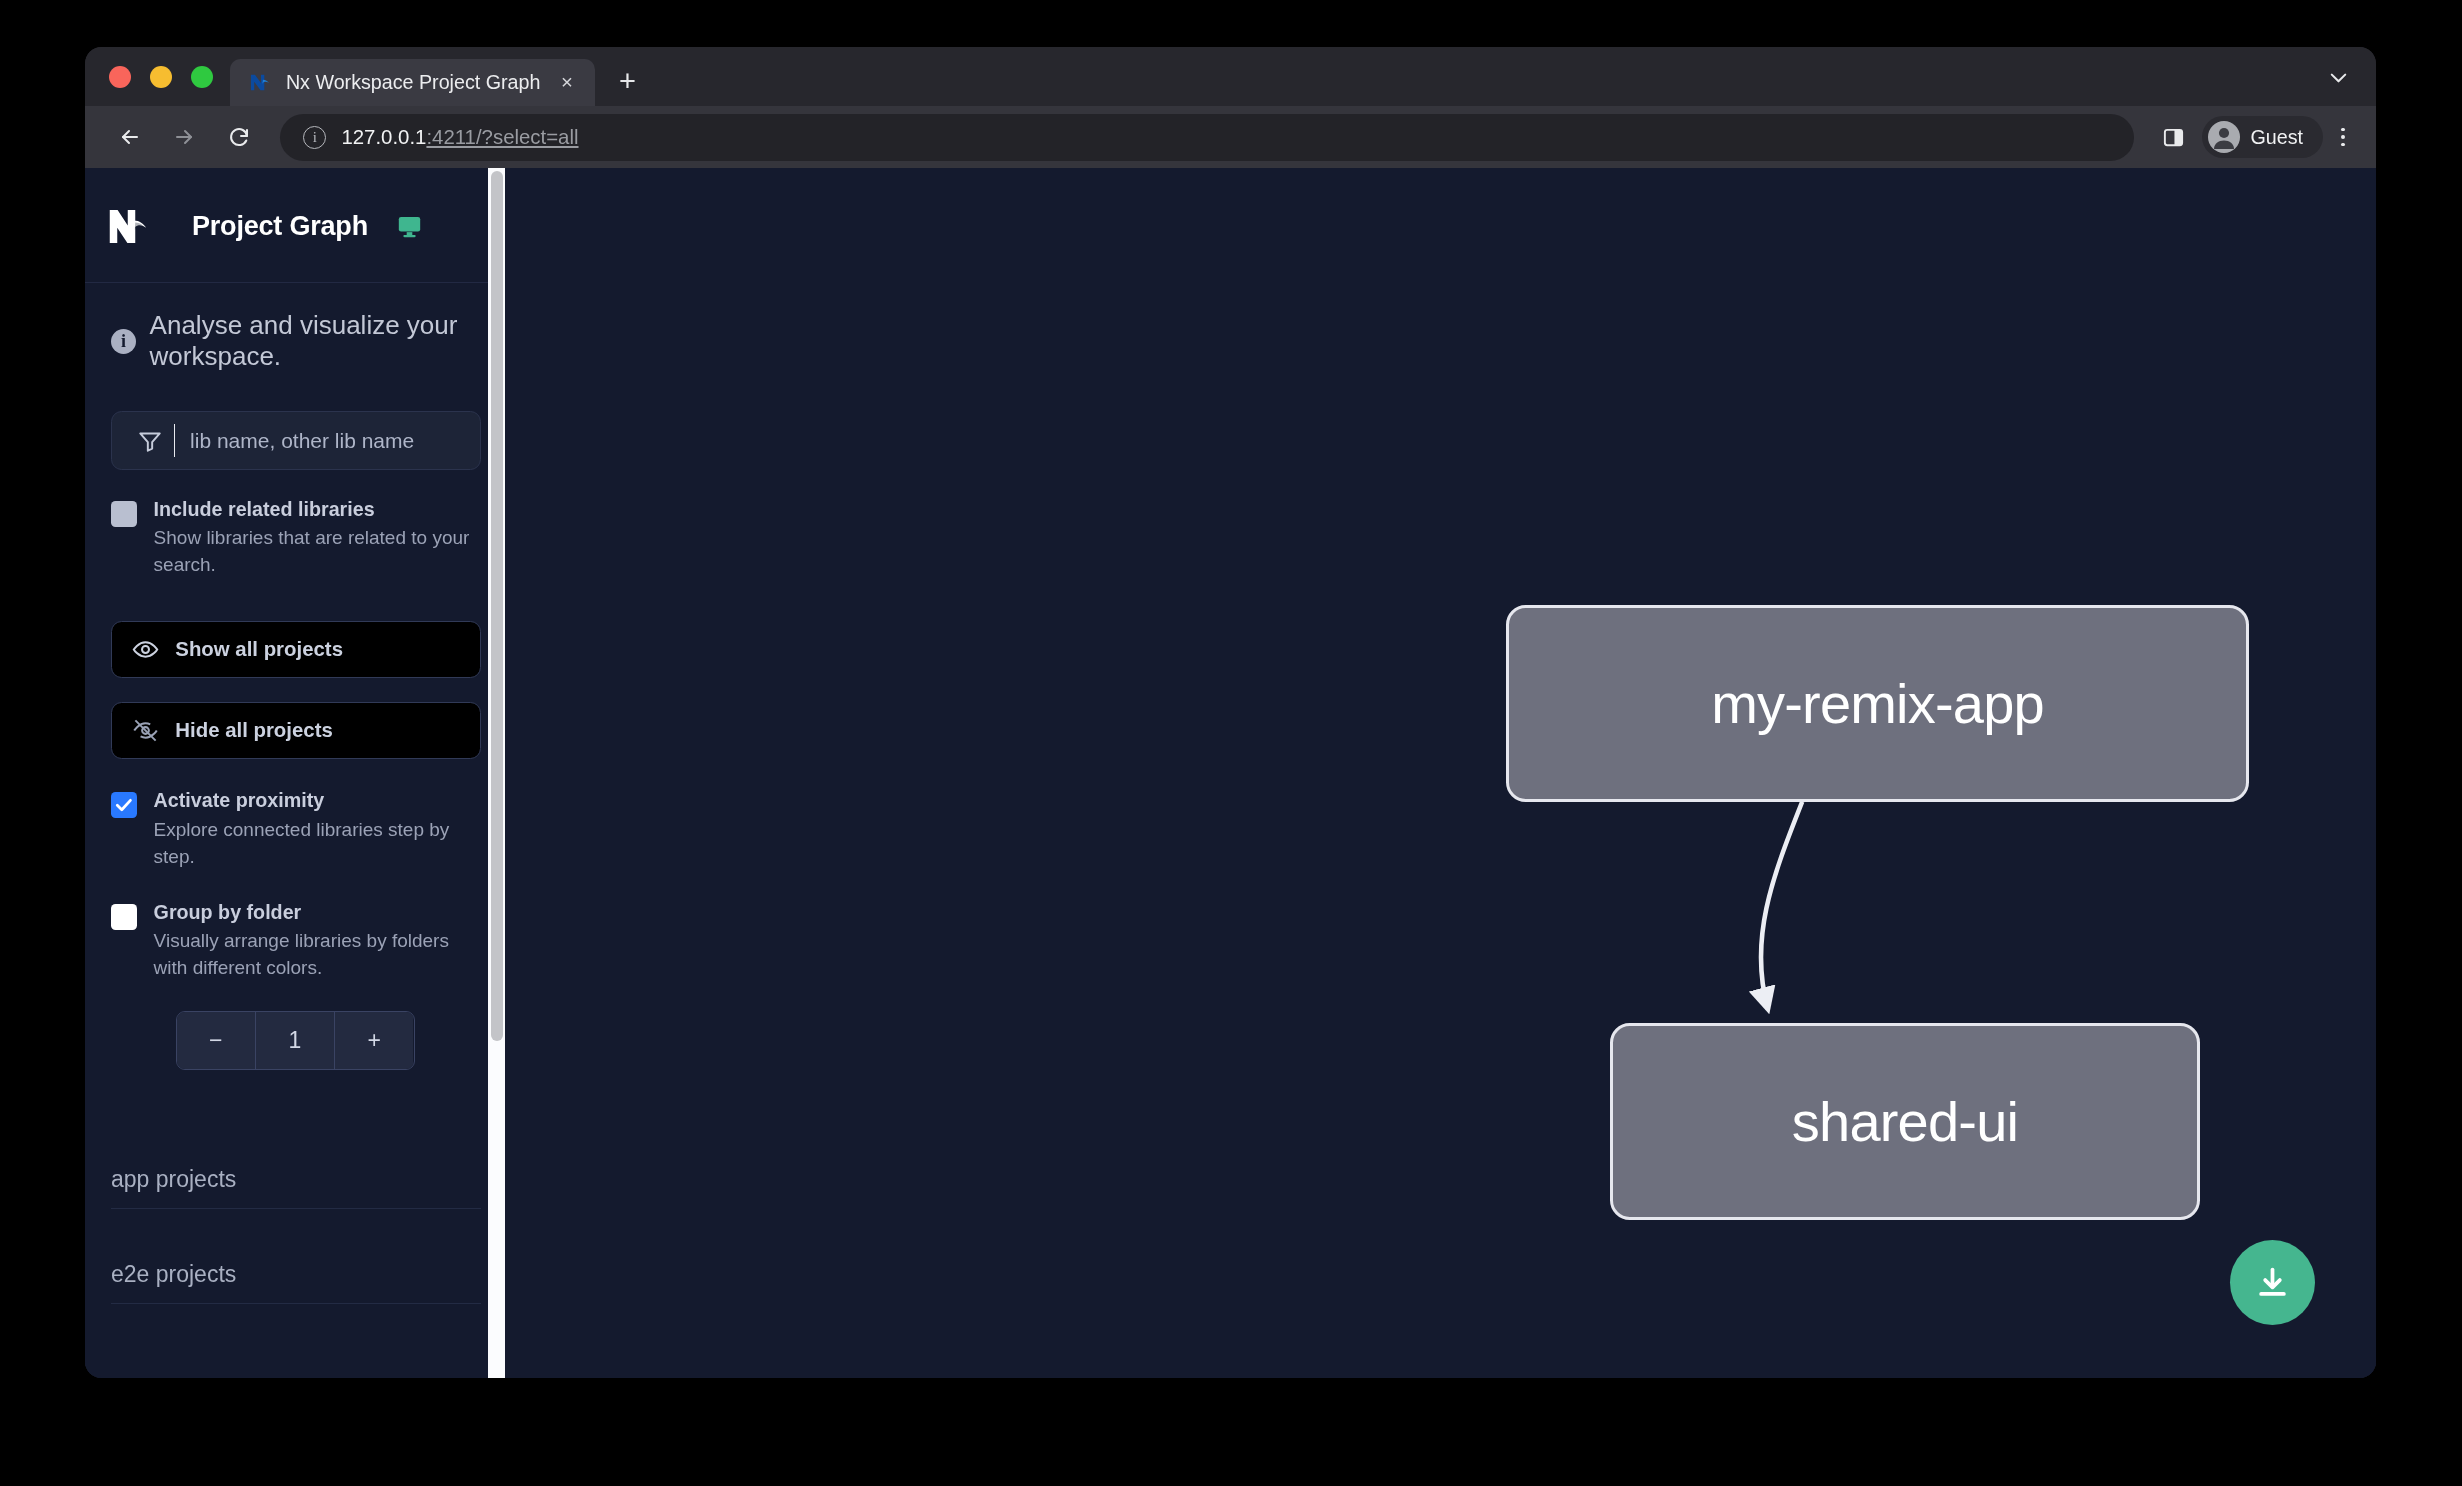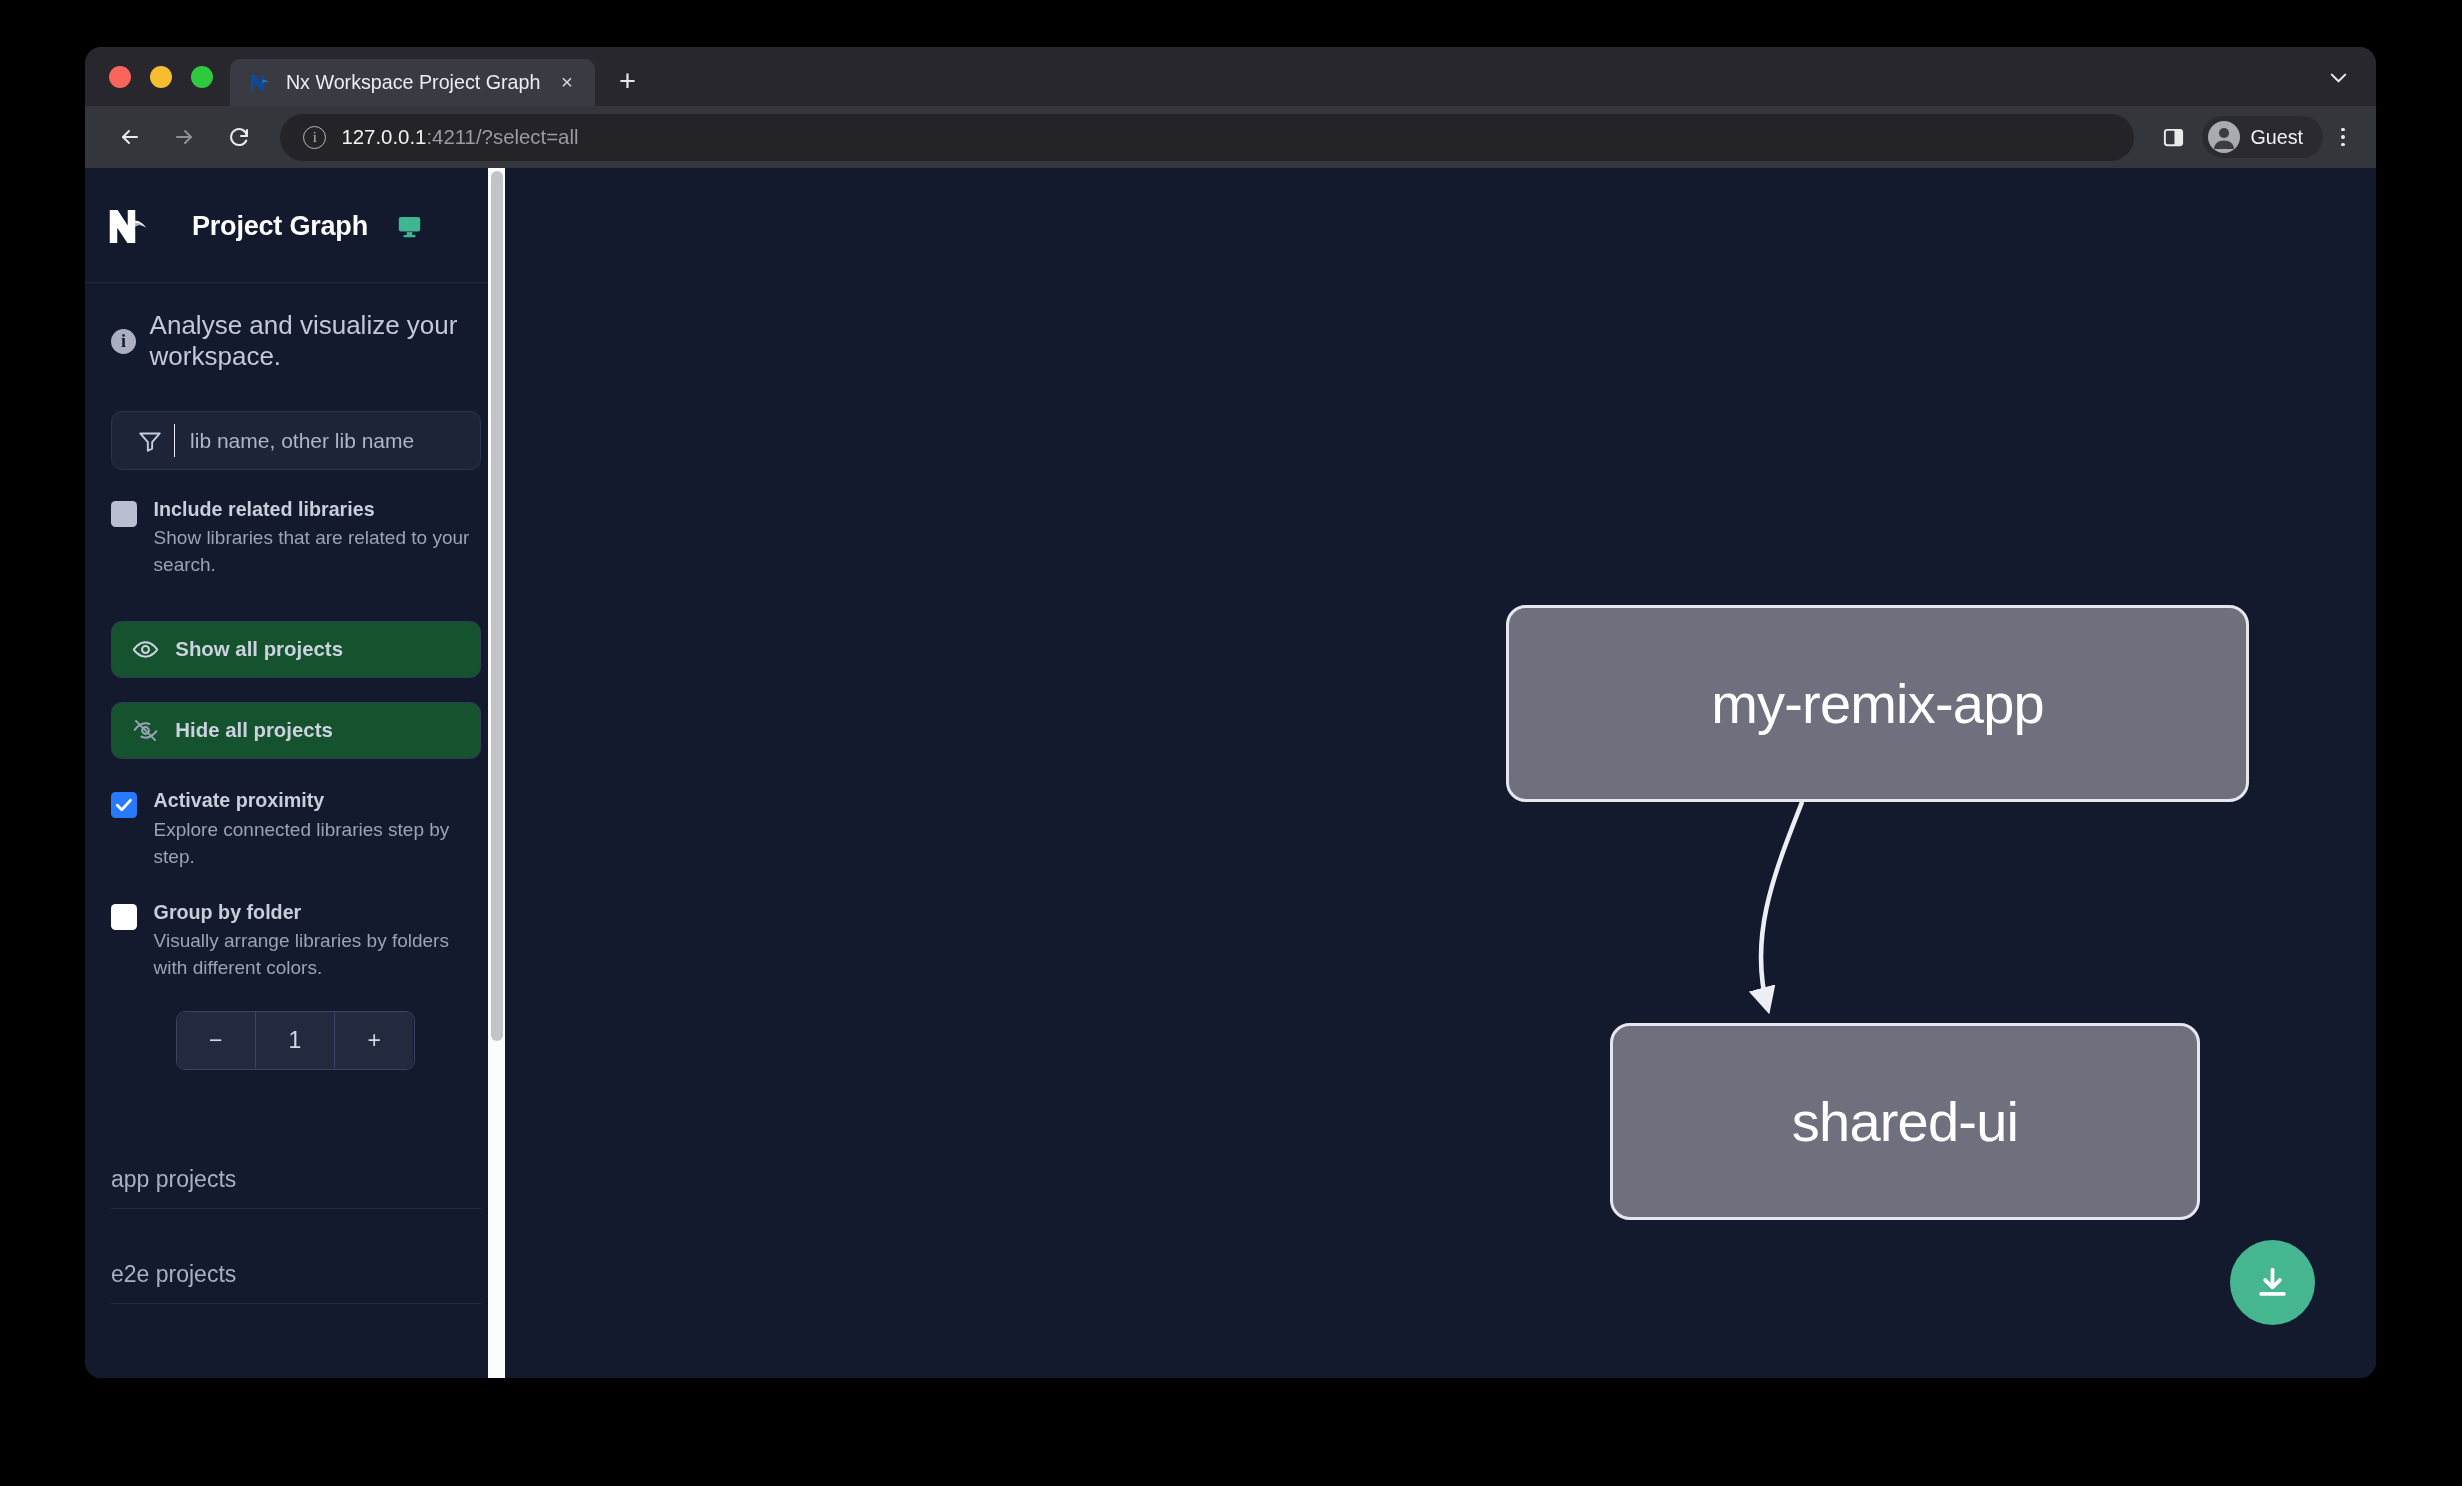--- a/index.html
+++ b/index.html
@@ -106,21 +106,21 @@
   .info-circle {
     width: 23px; height: 23px; border-radius: 50%;
     border: 1.9px solid #b6b8bd;
     color: #b6b8bd; font-size: 15px;
     display: flex; align-items: center; justify-content: center;
     font-family: "Liberation Serif", serif;
     flex: 0 0 auto;
   }
   .url { font-size: 20.4px; white-space: nowrap; overflow: hidden; }
   .url .host { color: #f2f3f4; }
-  .url .rest { color: #9a9ca2; }
+  .url .rest { color: #9a9ca2; text-decoration: underline; }
   .tb-icon {
     width: 42px; height: 42px;
     display: flex; align-items: center; justify-content: center;
     color: #e9eaec; flex: 0 0 auto;
   }
   .guest-pill {
     height: 42px; border-radius: 23px;
     background: #2a2a30;
     display: flex; align-items: center; gap: 10.6px;
     padding: 0 19.7px 0 6px;
@@ -210,21 +210,21 @@
   .cb.empty  { background: #ffffff; }
   .cb.checked{ background: #2979ff; }
   .cb.checked svg { width: 19.7px; height: 19.7px; }
   .opt-txt { min-width: 0; }
   .opt-label { color: #c9cedd; font-size: 19.7px; font-weight: bold; line-height: 1.25; }
   .opt-desc  { color: #9ba2b6; font-size: 19px; line-height: 1.42; margin-top: 3.8px; max-width: 318px; }
 
   .big-btn {
     margin: 0 24px 0 26px;
     height: 57px;
-    background: #14532d;
+    background: #000000;
     border: 1.5px solid #313a57;
     border-radius: 10.6px;
     display: flex; align-items: center;
     gap: 16.6px;
     padding: 0 19.7px;
     color: #ccd2e0;
     font-size: 20.4px; font-weight: bold;
   }
   .big-btn.first { margin-top: 42px; }
   .big-btn.second { margin-top: 24px; }

